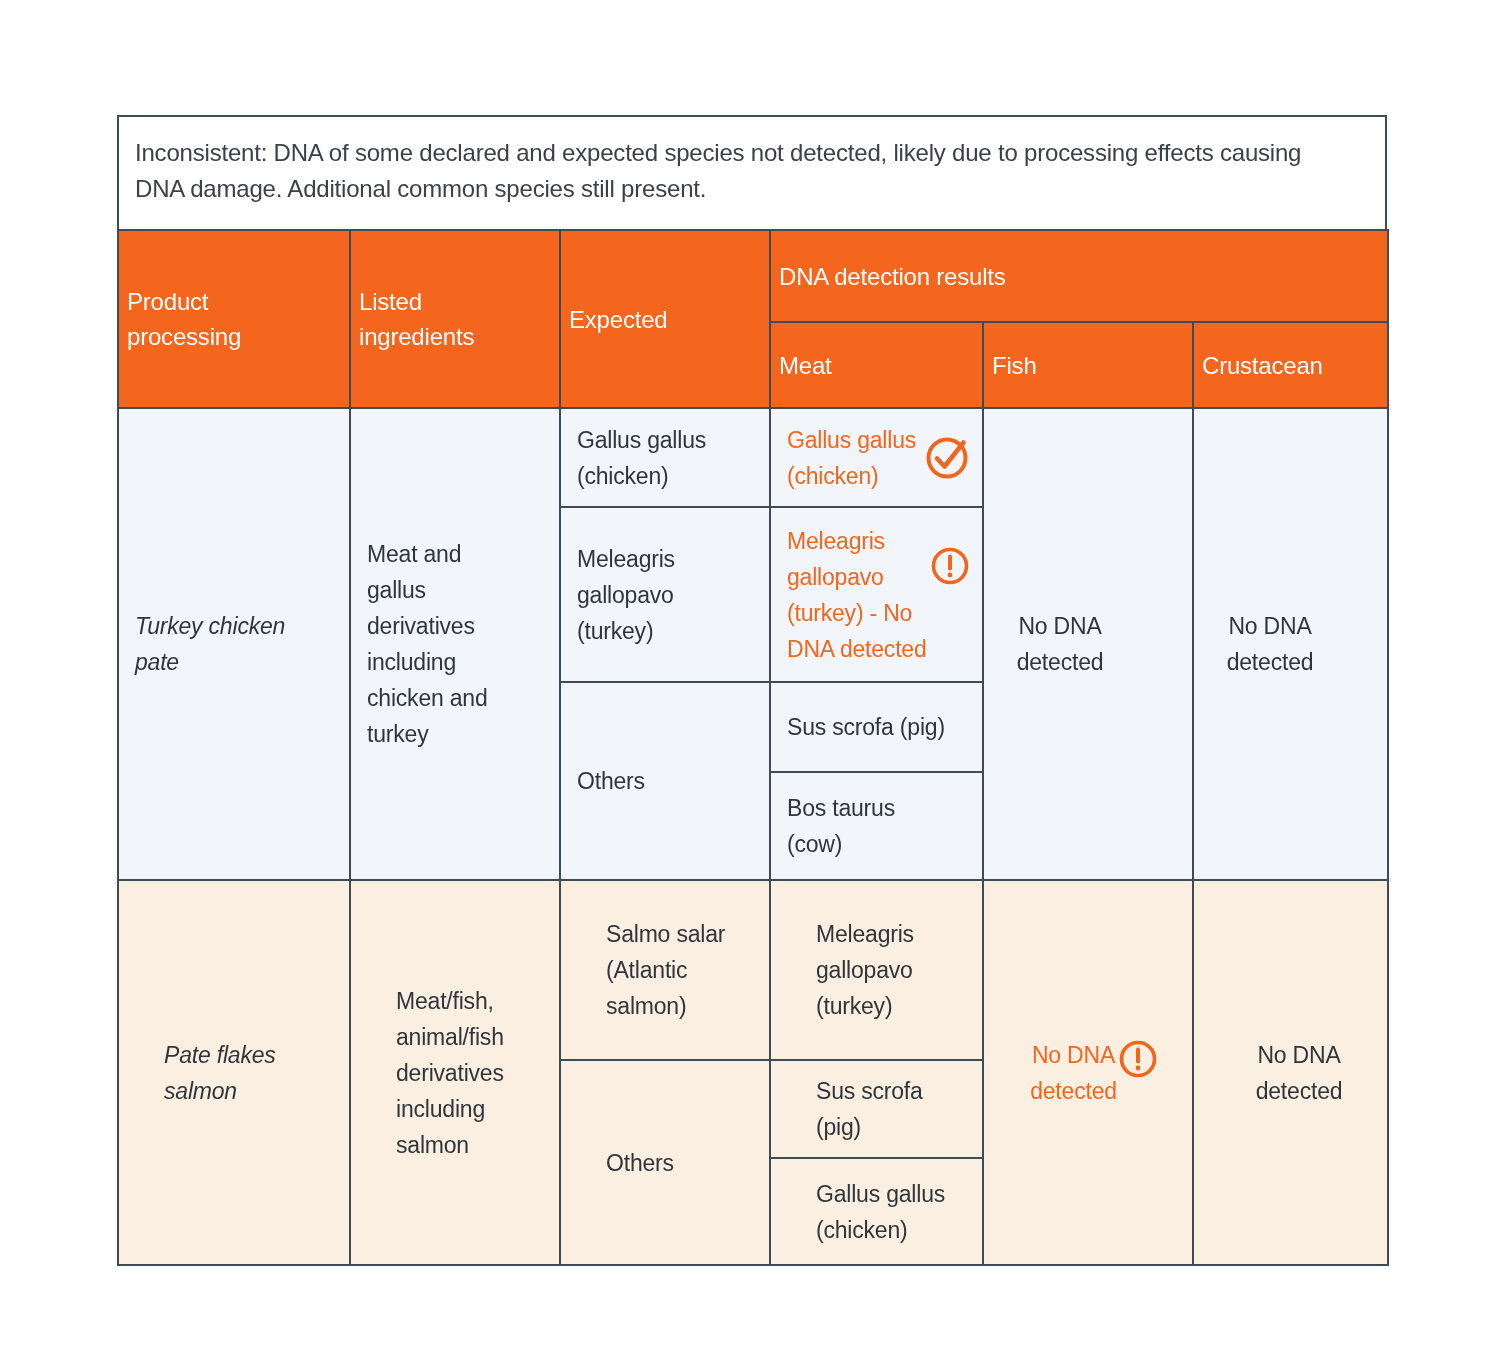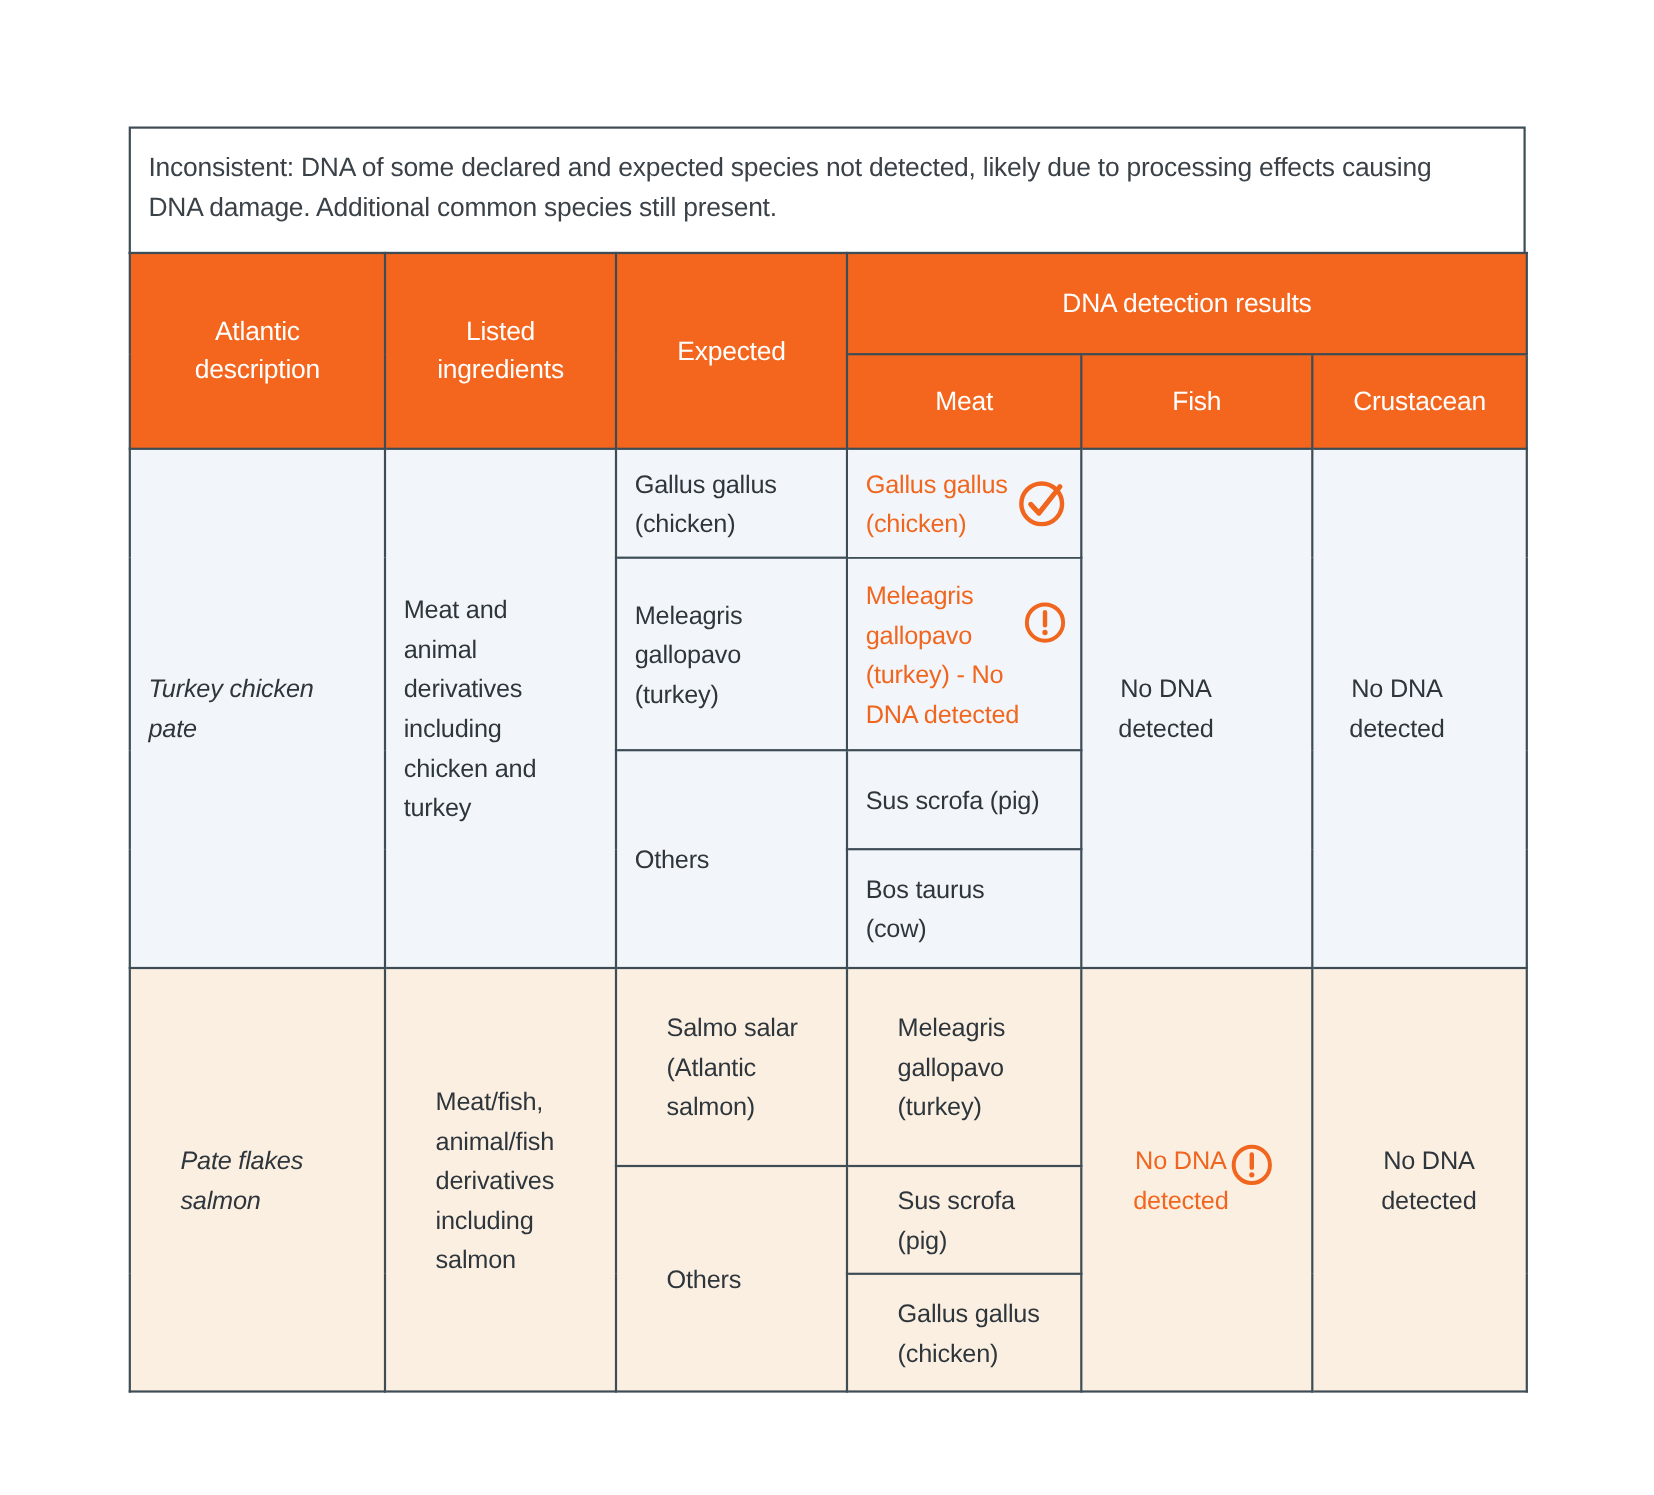--- a/index.html
+++ b/index.html
@@ -20,21 +20,21 @@
     letter-spacing:-0.2px;
   }
 
   
   table{
     border-collapse:collapse;table-layout:fixed;width:1270px;margin-top:-2px;
   }
   th,td{border:2px solid #3e4c56;box-sizing:border-box;}
   th{
     background:#f4661d;color:#ffffff;font-weight:400;
-    font-size:24px;text-align:center;vertical-align:middle;padding:8px;
+    font-size:24px;text-align:left;vertical-align:middle;padding:8px;
     line-height:35px;letter-spacing:-0.2px;
   }
   td{
     font-size:23px;line-height:36px;vertical-align:middle;
     padding:12px 12px 12px 16px;letter-spacing:-0.2px;margin-left:32px;
   }
   tbody.group-a td{background:#f2f6fa;}
   tbody.group-b td{background:#fbefe2;padding-left:45px;}
 
   tr.h1{height:92px;}
@@ -75,21 +75,21 @@
       <col style="width:232px">
         <col style="width:210px">
         <col style="width:210px">
       <col style="width:213px">
         <col style="width:210px">
         <col style="width:195px">
     </colgroup>
     <thead>
       <tr class="h1">
         <th rowspan="2">
-          <span class="hdr-w">Atlantic description</span>
+          <span class="hdr-w">Product processing</span>
         </th>
         <th rowspan="2">
           <span class="hdr-w">Listed ingredients</span>
         </th>
         <th rowspan="2">
           <span>Expected</span>
         </th>
         <th colspan="3">
           <span>DNA detection results</span>
         </th>
@@ -106,21 +106,21 @@
         </th>
       </tr>
     </thead>
 
     <tbody class="group-a">
       <tr class="r1a">
         <td rowspan="4">
           <span class="w170">Turkey chicken pate</span>
         </td>
         <td rowspan="4">
-          <span class="w140">Meat and animal derivatives including chicken and turkey</span>
+          <span class="w140">Meat and gallus derivatives including chicken and turkey</span>
         </td>
         <td>
           <span class="w150">Gallus gallus (chicken)</span>
         </td>
         <td class="cell-rel accent">
           <span class="w140">Gallus gallus (chicken)</span>
           <svg class="icon icon-abs-center" width="46" height="46" viewBox="0 0 46 46" fill="none">
             <circle cx="23" cy="23" r="18.5" stroke="currentColor" stroke-width="4"></circle>
             <path d="M13 23.5 L20.5 31.5 L39.5 7.5" stroke="currentColor" stroke-width="4.6" stroke-linecap="round" stroke-linejoin="round"></path>
           </svg>

